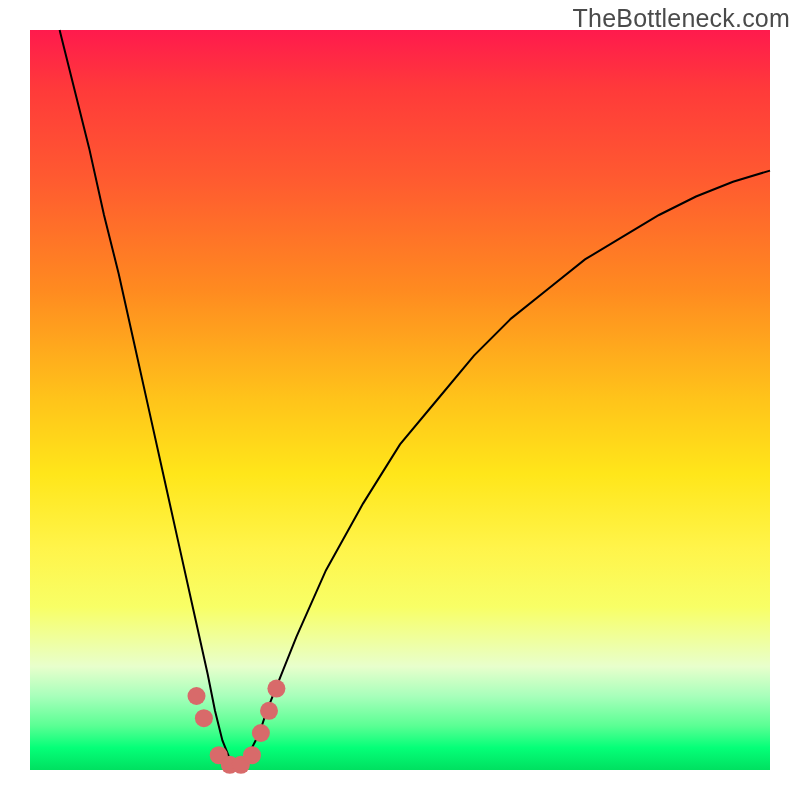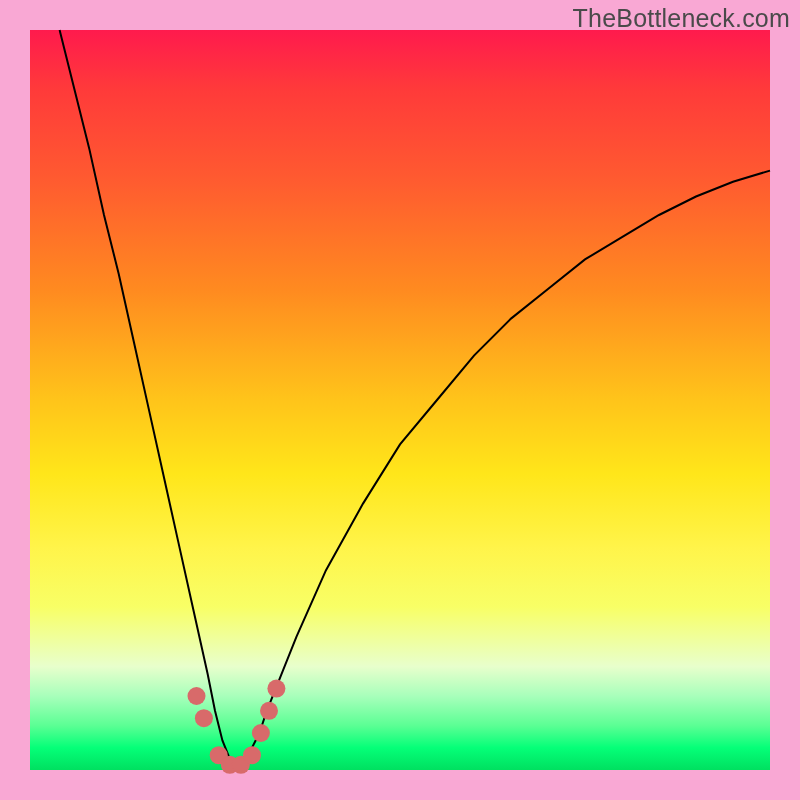--- a/index.html
+++ b/index.html
@@ -8,21 +8,21 @@
     width: 800px;
     height: 800px;
     background: #000;
     font-family: Arial, Helvetica, sans-serif;
     overflow: hidden;
   }
   .frame {
     position: relative;
     width: 800px;
     height: 800px;
-    background: #f9a8d4;
+    background: #ffffff;
   }
   .plot-area {
     position: absolute;
     left: 30px;
     top: 30px;
     width: 740px;
     height: 740px;
     background: linear-gradient(to bottom,
       #ff1a4d 0%,
       #ff3a3a 8%,

